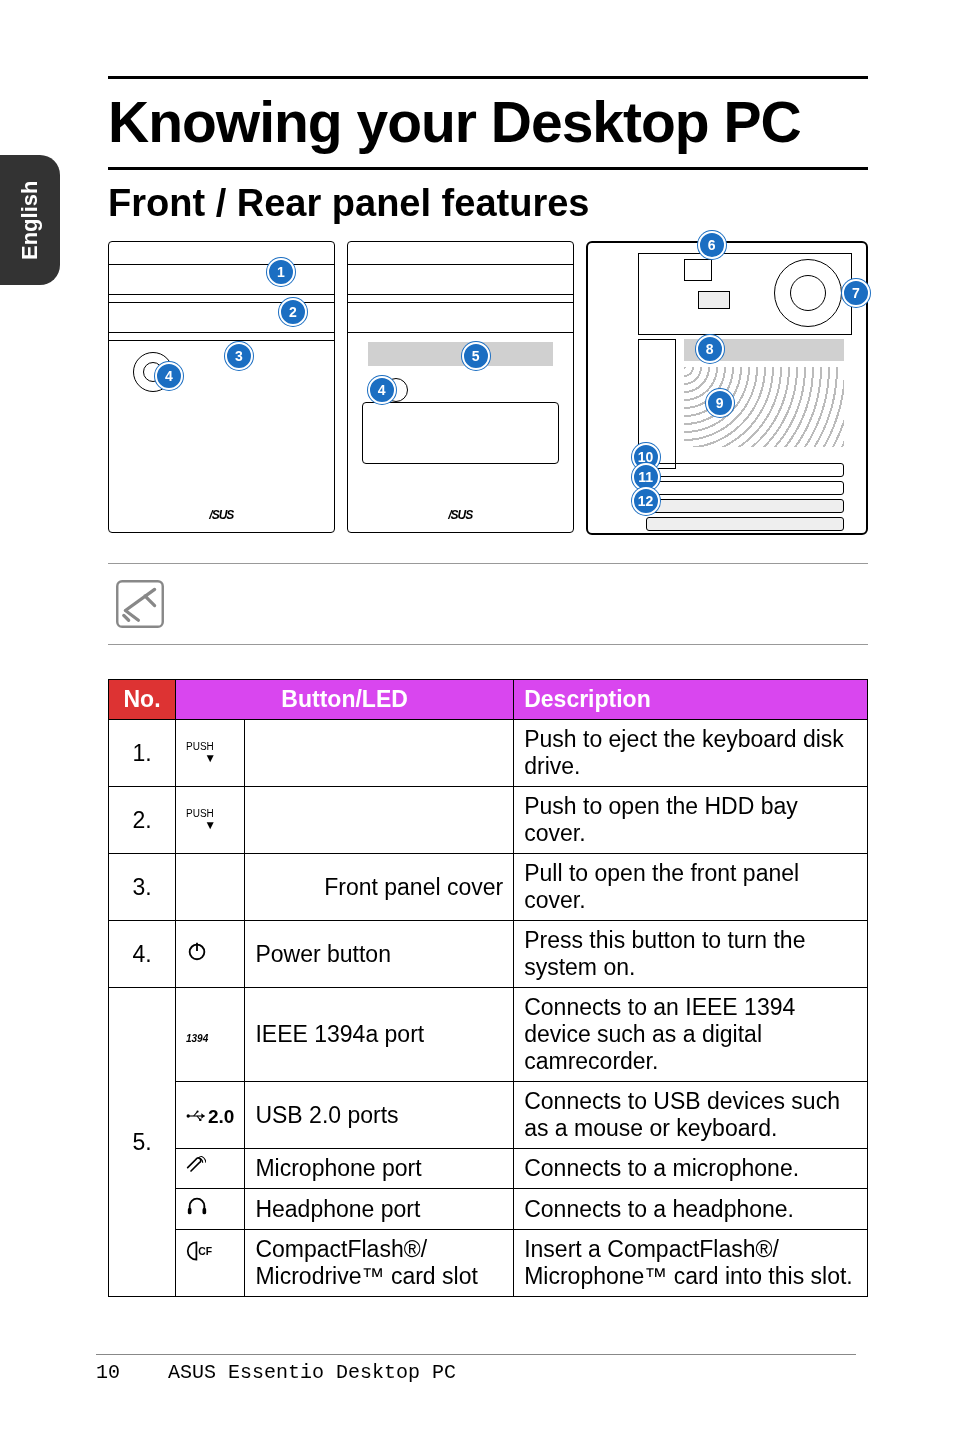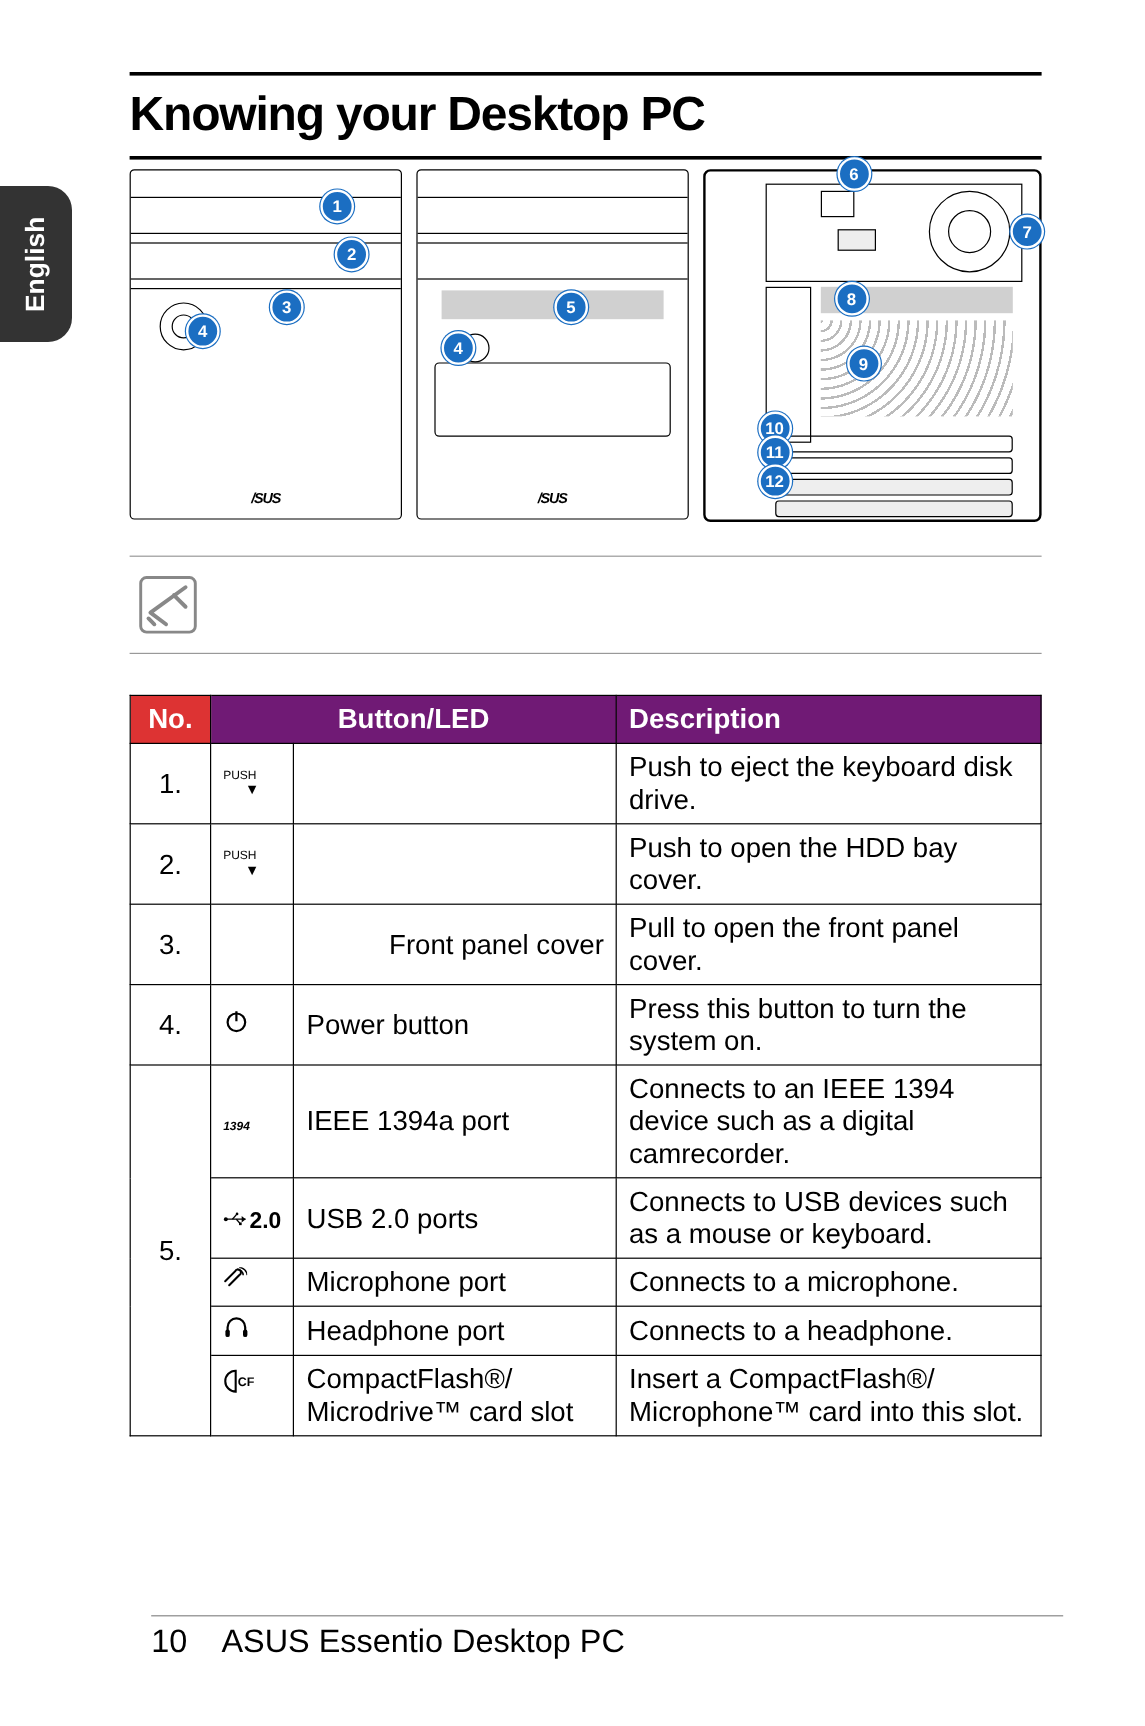--- a/index.html
+++ b/index.html
@@ -32,22 +32,22 @@
   }
   .content {
     position: absolute;
     left: 108px;
     top: 60px;
     width: 760px;
   }
   h1.main-title {
     font-family: Arial, "Arial Black", sans-serif;
     font-weight: 900;
-    font-size: 40px;
-    margin: 0 0 8px 0;
+    font-size: 57px;
+    margin: 16px 0 8px 0;
     padding: 0 0 16px 0;
     border-top: 3px solid #000;
     border-bottom: 3px solid #000;
     letter-spacing: -1px;
     padding-top: 10px;
     padding-bottom: 12px;
   }
   h1.main-title::before {
     content: "";
     display: block;
@@ -120,57 +120,59 @@
     width: 100%;
     font-size: 23px;
   }
   table.feat th, table.feat td {
     border: 1px solid #000;
     padding: 6px 10px;
     vertical-align: middle;
     margin-top: 29px;
   }
   table.feat th {
-    background: #701a75;
+    background: #d946ef;
     color: #fff;
     font-weight: bold;
     text-align: left;
   }
   table.feat th.no { width: 46px; text-align: center; background: #d33; }
   table.feat th.btn { width: 250px; text-align: center; }
   table.feat td.num { text-align: center; }
   .icon-cell { width: 34px; }
   .push-icon { font-size: 10px; font-weight: normal; line-height: 1; }
   .push-icon .arrow { display: block; text-align: center; font-size: 12px; }
 
   .footer {
     position: absolute;
-    left: 126px;
+    left: 96px;
     bottom: 54px;
-    font-size: 27px;
+    font-size: 20px;
     border-top: 1px solid #888;
     width: 760px;
     padding-top: 6px;
+    font-family: Liberation Mono, monospace;
   }
   .asus-logo {
     font-family: Arial;
     font-weight: 700;
     font-style: italic;
     font-size: 12px;
     letter-spacing: -1px;
   }
 </style>
 </head>
 <body>
 
 <div class="side-tab">English</div>
 
 <div class="content">
 
   <h1 class="main-title">Knowing your Desktop PC</h1>
+  <h2 class="section-title">Front / Rear panel features</h2>
 
   <div class="drawings">
 
     <div class="pc-box">
       <div class="thin-line" style="left:0;right:0;top:22px;height:1px"></div>
       <div class="thin-line" style="left:0;right:0;top:52px;height:1px"></div>
       <div class="thin-line" style="left:0;right:0;top:60px;height:1px"></div>
       <div class="thin-line" style="left:0;right:0;top:90px;height:1px"></div>
       <div class="thin-line" style="left:0;right:0;top:98px;height:1px"></div>
       <div class="arc" style="left:24px;top:110px;width:38px;height:38px;"></div>

